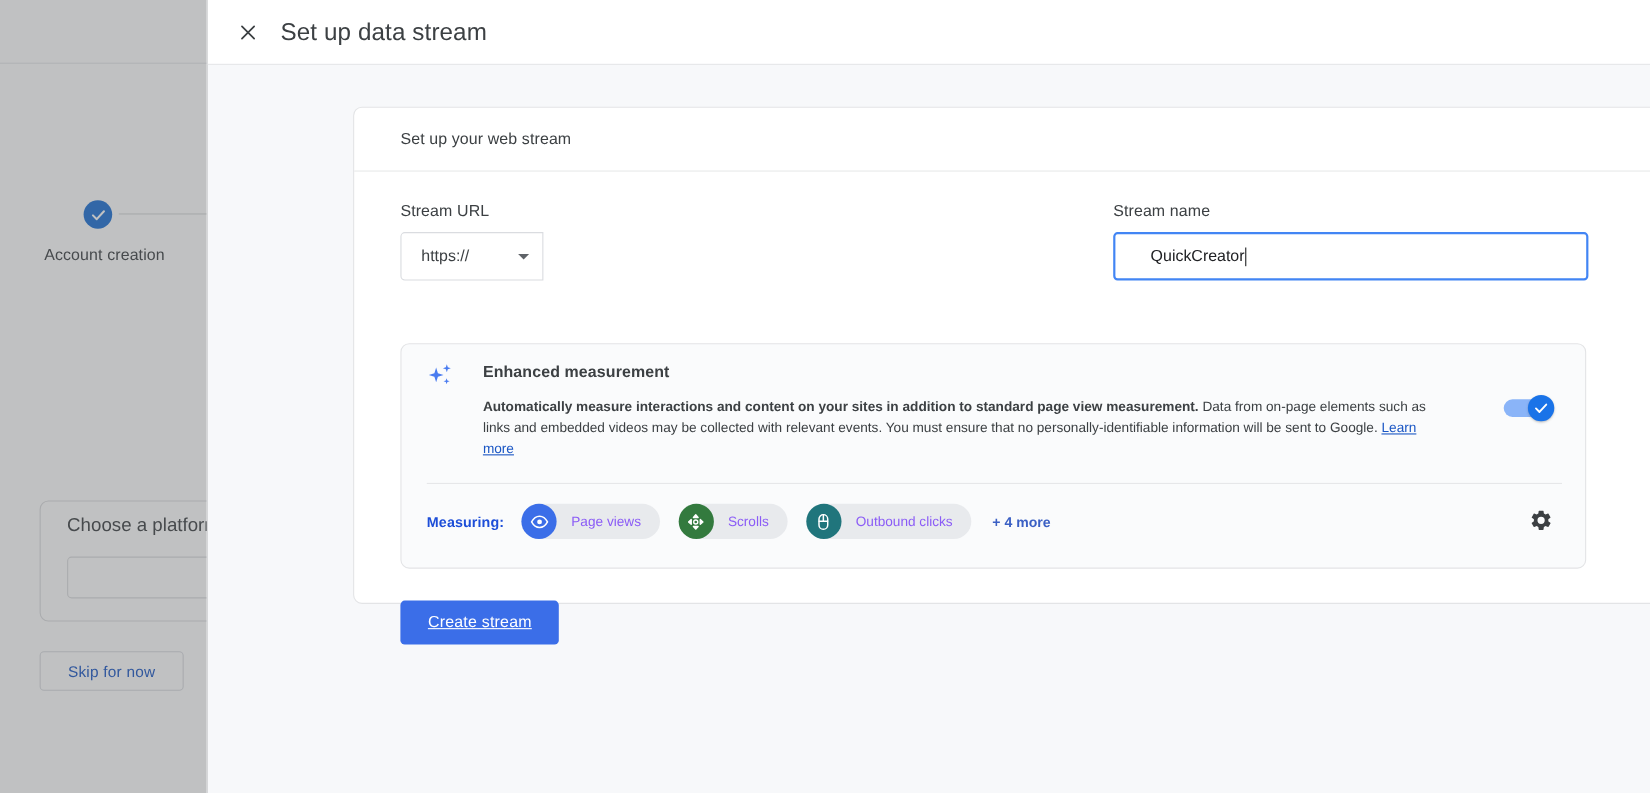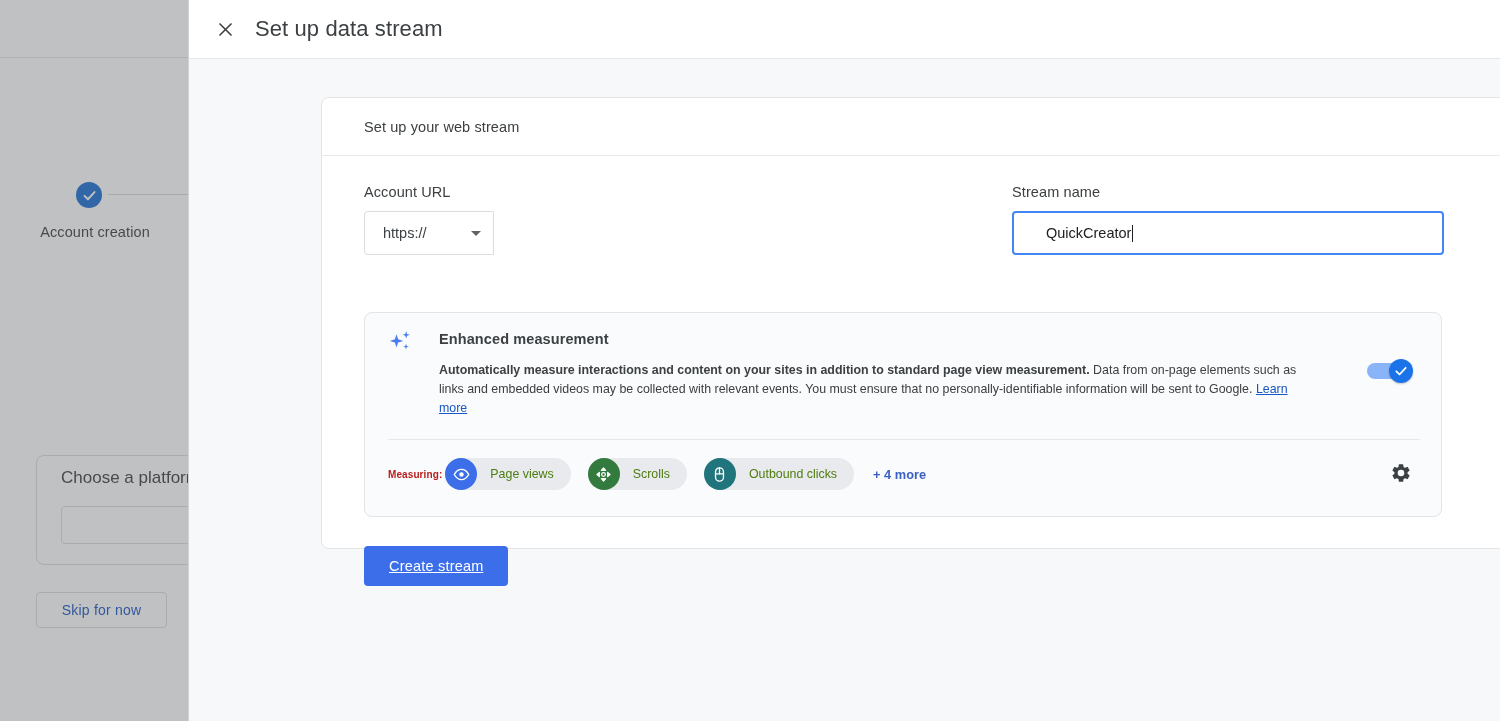--- a/index.html
+++ b/index.html
@@ -188,37 +188,37 @@
   #em-divider {
     position: absolute; left: 23px; top: 126px; width: 1032px; height: 1px;
     background: #e6e7e9;
   }
 
   #measuring-row {
     position: absolute; left: 23px; top: 145px;
     display: flex; align-items: center; gap: 0;
   }
   #measuring-label {
-    font-size: 10px; font-weight: bold; color: #b91c1c;
-    margin-right: 3px; letter-spacing: .1px;
+    font-size: 13px; font-weight: bold; color: #1d4ed8;
+    margin-right: 16px; letter-spacing: .1px;
   }
   .chip {
     display: flex; align-items: center;
     height: 32px; border-radius: 16px;
     background: #e8eaed; margin-right: 17px;
     padding-right: 17px; cursor: pointer;
   }
   .chip-icon {
     width: 32px; height: 32px; border-radius: 50%;
     display: flex; align-items: center; justify-content: center;
     flex: none;
   }
   .chip-icon svg { width: 17px; height: 17px; }
   .chip-label {
-    font-size: 12.4px; color: #4d7c0f; margin-left: 13px;
+    font-size: 12.4px; color: #8b5cf6; margin-left: 13px;
     white-space: nowrap;
   }
   #more-link {
     font-size: 12.8px; font-weight: bold; color: #3b60c4;
     cursor: pointer; margin-left: 2px;
   }
   #gear-btn {
     position: absolute; right: 22px; top: 142px;
     width: 36px; height: 36px;
     display: flex; align-items: center; justify-content: center;
@@ -276,21 +276,21 @@
 
     <div id="card-header">
       <span id="card-header-title">Set up your web stream</span>
     </div>
 
     <div id="card-body">
 
       <div class="fields-row">
 
         <div class="field-left">
-          <div class="field-label">Account URL</div>
+          <div class="field-label">Stream URL</div>
           <div class="url-row">
             <div class="proto-select">
               <span class="proto-text">https://</span>
               <span class="caret"></span>
             </div>
           </div>
         </div>
 
         <div class="field-right">
           <div class="field-label">Stream name</div>

